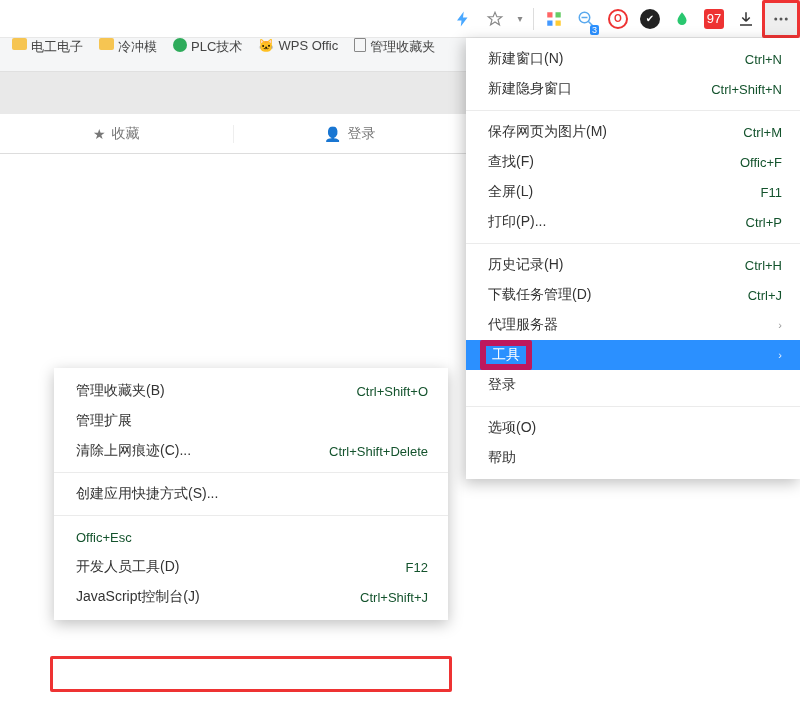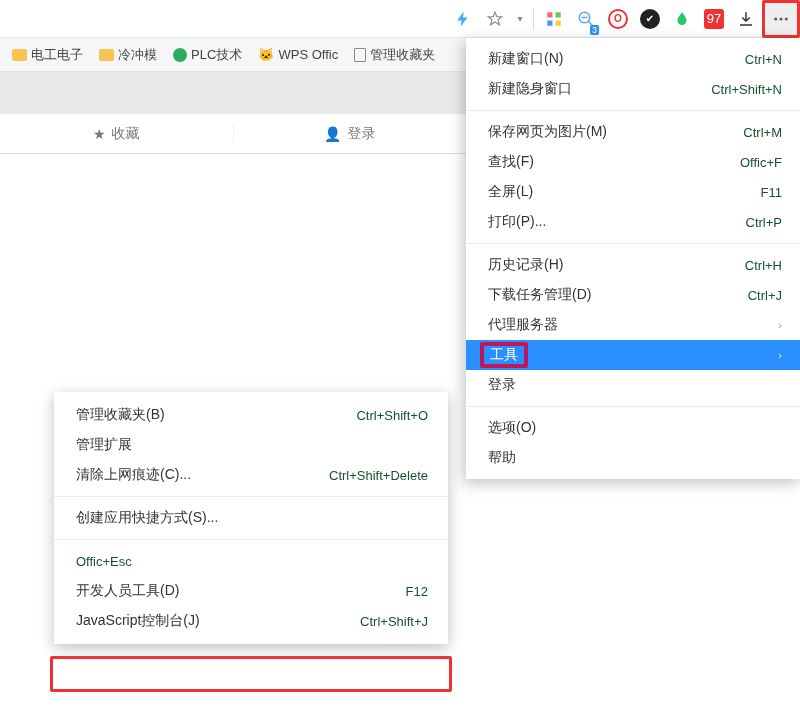--- a/index.html
+++ b/index.html
@@ -10,21 +10,21 @@
   .topbar .spacer { flex:1; }
   .top-icon { width:32px; height:38px; display:flex; align-items:center; justify-content:center; font-size:15px; color:#555; }
   .top-icon svg { width:18px; height:18px; }
   .badge-wrap { position:relative; }
   .badge { position:absolute; bottom:3px; right:3px; background:#2b90ff; color:#fff; font-size:9px; line-height:10px; padding:0 2px; border-radius:2px; }
   .icon-circle { width:20px; height:20px; border-radius:50%; display:flex; align-items:center; justify-content:center; font-size:10px; color:#fff; }
   .more-btn { width:38px; height:38px; display:flex; align-items:center; justify-content:center; background:#eee; border:3px solid #e33; border-radius:2px; }
 
   
   .bmbar { position:absolute; top:38px; left:0; width:800px; height:34px; background:#f5f6f7; display:flex; align-items:center; border-bottom:1px solid #e0e0e0; padding-left:4px; }
-  .bm-item { display:flex; align-items:center; gap:4px; padding:0 8px; font-size:13px; color:#444; height:100%; white-space:nowrap; }
+  .bm-item { display:flex; align-items:flex-start; gap:4px; padding:0 8px; font-size:13px; color:#444; height:100%; white-space:nowrap; }
   .folder-icon { width:15px; height:12px; background:#f6c552; border-radius:2px; display:inline-block; }
   .dot-icon { width:14px; height:14px; border-radius:50%; display:inline-block; }
   .file-icon { width:12px; height:14px; border:1px solid #888; border-radius:1px; display:inline-block; }
 
   
   .graystrip { position:absolute; top:72px; left:0; width:466px; height:42px; background:#e9e9e9; }
 
   
   .tabbar { position:absolute; top:114px; left:0; width:466px; height:40px; background:#fff; display:flex; align-items:center; border-bottom:1px solid #ddd; }
   .tabbar > div { flex:1; display:flex; align-items:center; justify-content:center; gap:6px; color:#777; font-size:14px; }
@@ -32,24 +32,24 @@
 
   
   .mainmenu { position:absolute; top:38px; left:466px; width:334px; background:#fff; box-shadow:-2px 4px 14px rgba(0,0,0,.25); padding:6px 0; }
   .menu-row { height:30px; display:flex; align-items:center; padding:0 18px 0 22px; font-size:14px; color:#333; cursor:default; }
   .menu-row .lbl { flex:1; }
   .menu-row .sc { color:#14532d; font-size:13px; }
   .menu-row .chev { color:#999; font-size:11px; margin-left:6px; }
   .menu-sep { height:1px; background:#ebebeb; margin:6px 0; }
   .menu-row.hl { background:#2b90ff; color:#fff; }
   .menu-row.hl .sc, .menu-row.hl .chev { color:#e6f1ff; }
-  .row-redbox { display:inline-block; border:4px solid #be185d; border-radius:2px; padding:0 6px; margin-left:-8px; }
-
-  
-  .submenu { position:absolute; top:392px; left:54px; width:394px; background:#fff; box-shadow:0 4px 14px rgba(0,0,0,.25); padding:8px 0; }
+  .row-redbox { display:inline-block; border:6px solid #be185d; border-radius:2px; padding:0 6px; margin-left:-8px; }
+
+  
+  .submenu { position:absolute; top:368px; left:54px; width:394px; background:#fff; box-shadow:0 4px 14px rgba(0,0,0,.25); padding:8px 0; }
   .submenu .menu-row { padding:0 20px 0 22px; }
   .submenu .menu-row.hl .lbl { }
   .row-redbox-full { position:absolute; left:50px; top:656px; width:402px; height:36px; border:3px solid #e33; border-radius:2px; pointer-events:none; }
 </style>
 </head>
 <body>
 
 <div class="topbar">
   <div class="spacer"></div>
   <div class="top-icon" style="color:#4aa8ff;">

